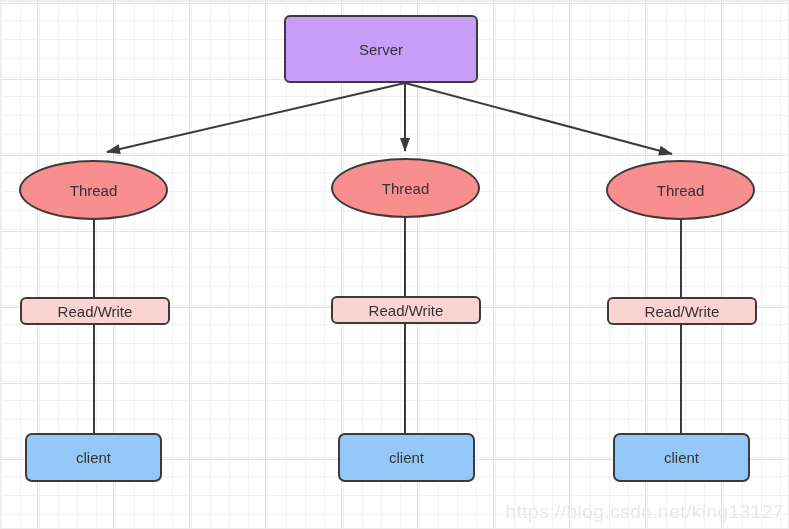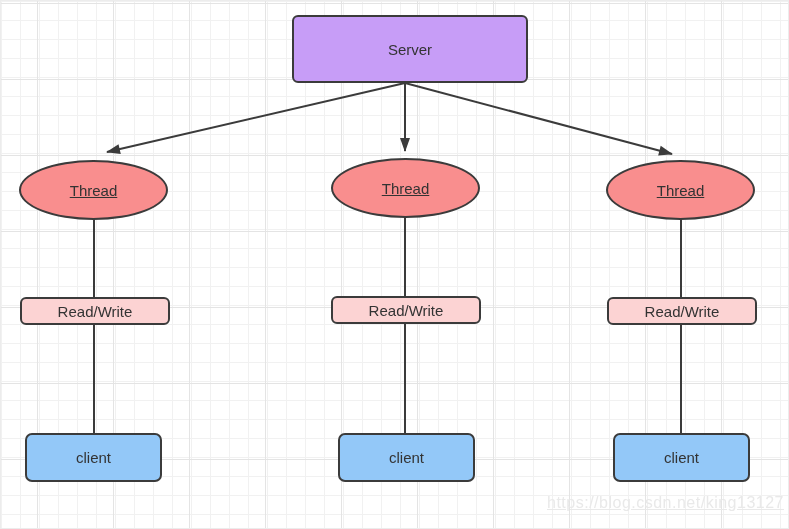--- a/index.html
+++ b/index.html
@@ -36,30 +36,29 @@
     align-items: center;
     justify-content: center;
     box-sizing: border-box;
     border: 2px solid #3b3b3b;
     color: #333333;
     font-size: 15px;
     line-height: 1;
     white-space: nowrap;
   }
   .server {
-    left: 291px; top: 14px;
-    width: 236px; height: 68px;
+    left: 283px; top: 14px;
+    width: 194px; height: 68px;
     background: #c79df7;
     border-radius: 6px;
   }
   .thread {
     width: 149px; height: 60px;
     background: #f98e8e;
     border-radius: 50%;
-    text-decoration: underline;
   }
   .thread-1 { left: 18px;  top: 159px; }
   .thread-2 { left: 330px; top: 157px; }
   .thread-3 { left: 605px; top: 159px; }
   .rw {
     width: 150px; height: 28px;
     background: #fcd3d3;
     border-radius: 6px;
     text-align: right;
   }
@@ -70,26 +69,25 @@
     width: 137px; height: 49px;
     background: #93c8f8;
     border-radius: 7px;
   }
   .client-1 { left: 24px;  top: 432px; }
   .client-2 { left: 337px; top: 432px; }
   .client-3 { left: 612px; top: 432px; }
   .watermark {
     position: absolute;
     right: 4px;
-    bottom: 16px;
+    bottom: 5px;
     color: #e9e9e9;
-    font-size: 16px;
+    font-size: 19px;
     letter-spacing: 0.5px;
     user-select: none;
-    text-decoration: underline;
   }
 </style>
 </head>
 <body>
 
 <div class="canvas">
 
   <svg class="connectors" viewBox="0 0 789 529" xmlns="http://www.w3.org/2000/svg">
     <defs>
       <marker id="arrow" markerUnits="userSpaceOnUse" markerWidth="16" markerHeight="12" refX="14" refY="6" orient="auto">

